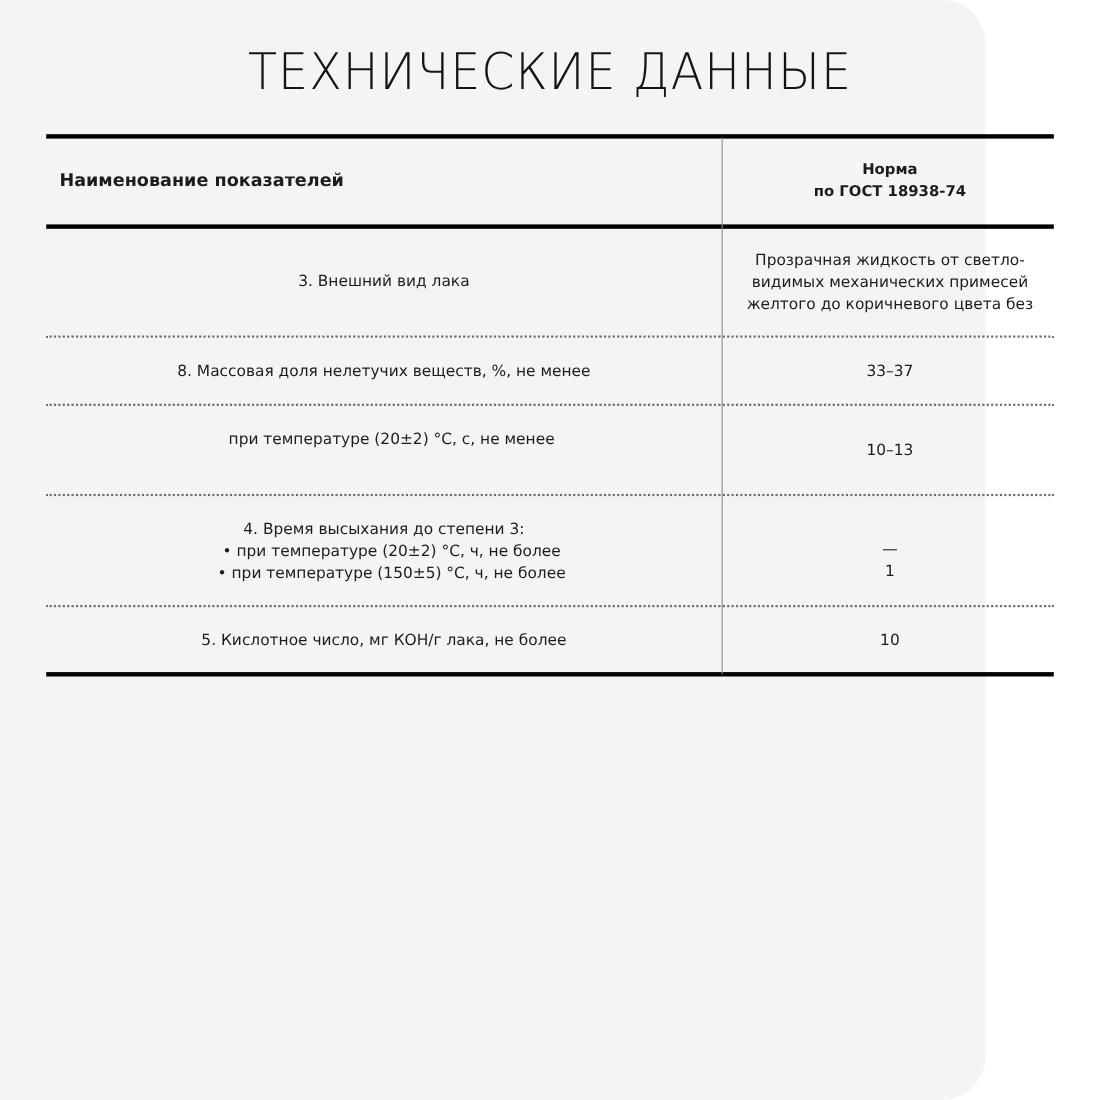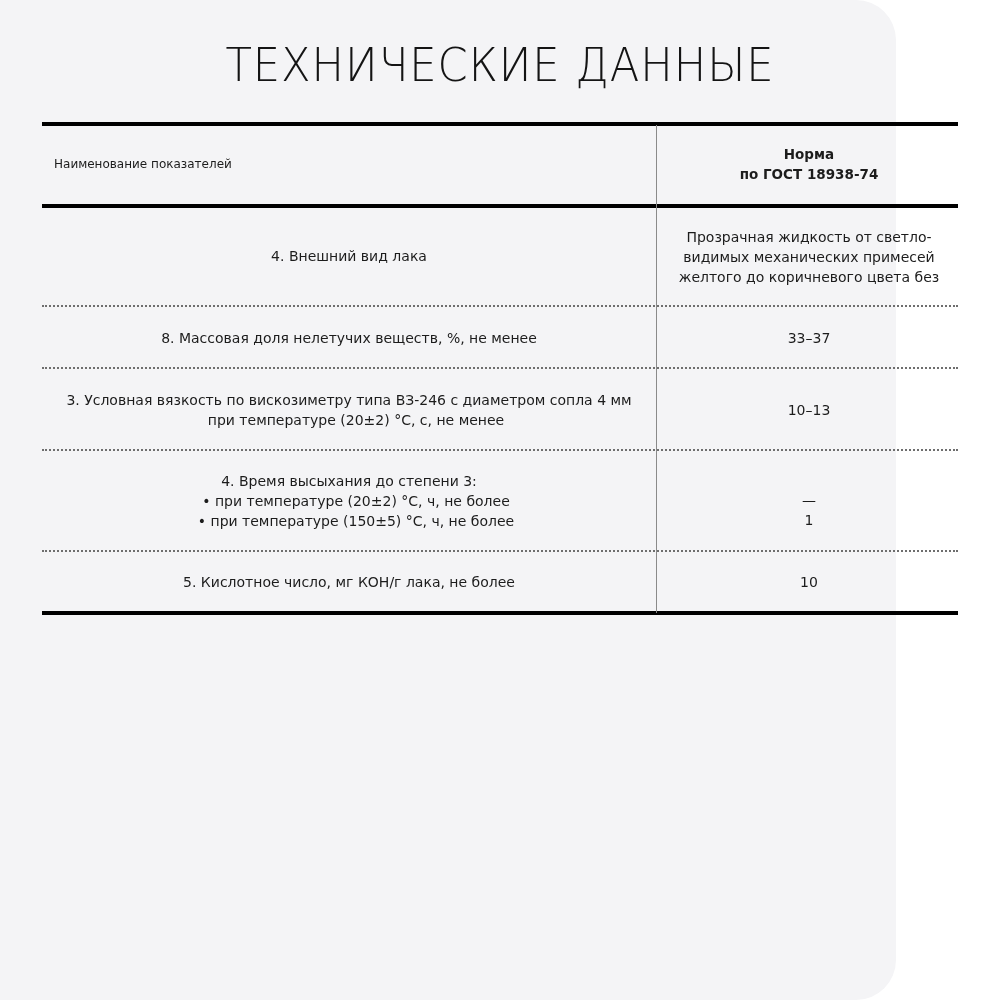--- a/index.html
+++ b/index.html
@@ -38,21 +38,21 @@
     }
     .cell-left {
       position: absolute; left: 54px; width: 590px;
       font-size: 14px; line-height: 20px; color: #1c1c1c;
     }
     .cell-right {
       position: absolute; left: 660px; width: 298px;
       text-align: center;
       font-size: 14px; line-height: 20px; color: #1c1c1c;
     }
-    .head-left { font-weight: normal; font-size: 12px; }
+    .head-left { font-weight: bold; font-size: 16px; }
     .head-right { font-weight: bold; font-size: 13.5px; }
     .indent { padding-left: 14px; display: block; }
     .line { display: block; white-space: nowrap; text-align: center; }
   </style>
 </head>
 <body>
 
 <div class="card">
   <div class="title">ТЕХНИЧЕСКИЕ ДАННЫЕ</div>
 
@@ -67,37 +67,36 @@
     <div class="dotted" style="top:449px;"></div>
     <div class="dotted" style="top:550px;"></div>
 
     <div class="cell-left head-left" style="top:154px;">Наименование показателей</div>
     <div class="cell-right head-right" style="top:144px;">
       <span class="line">Норма</span>
       <span class="line">по ГОСТ 18938-74</span>
     </div>
 
     <div class="cell-left" style="top:246px;">
-      <span class="line">4. Внешний вид лака</span>
+      <span class="line">3. Внешний вид лака</span>
     </div>
     <div class="cell-right" style="top:227px;">
       <span class="line">Прозрачная жидкость от светло-</span>
       <span class="line">видимых механических примесей</span>
       <span class="line">желтого до коричневого цвета без</span>
     </div>
 
     <div class="cell-left" style="top:328px;">
       <span class="line">8. Массовая доля нелетучих веществ, %, не менее</span>
     </div>
     <div class="cell-right" style="top:328px;">
       <span class="line">33–37</span>
     </div>
 
     <div class="cell-left" style="top:390px;">
-      <span class="line">3. Условная вязкость по вискозиметру типа ВЗ-246 с диаметром сопла 4 мм</span>
       <span class="line indent">при температуре (20±2) °С, с, не менее</span>
     </div>
     <div class="cell-right" style="top:400px;">
       <span class="line">10–13</span>
     </div>
 
     <div class="cell-left" style="top:471px;">
       <span class="line">4. Время высыхания до степени 3:</span>
       <span class="line indent">• при температуре (20±2) °С, ч, не более</span>
       <span class="line indent">• при температуре (150±5) °С, ч, не более</span>

